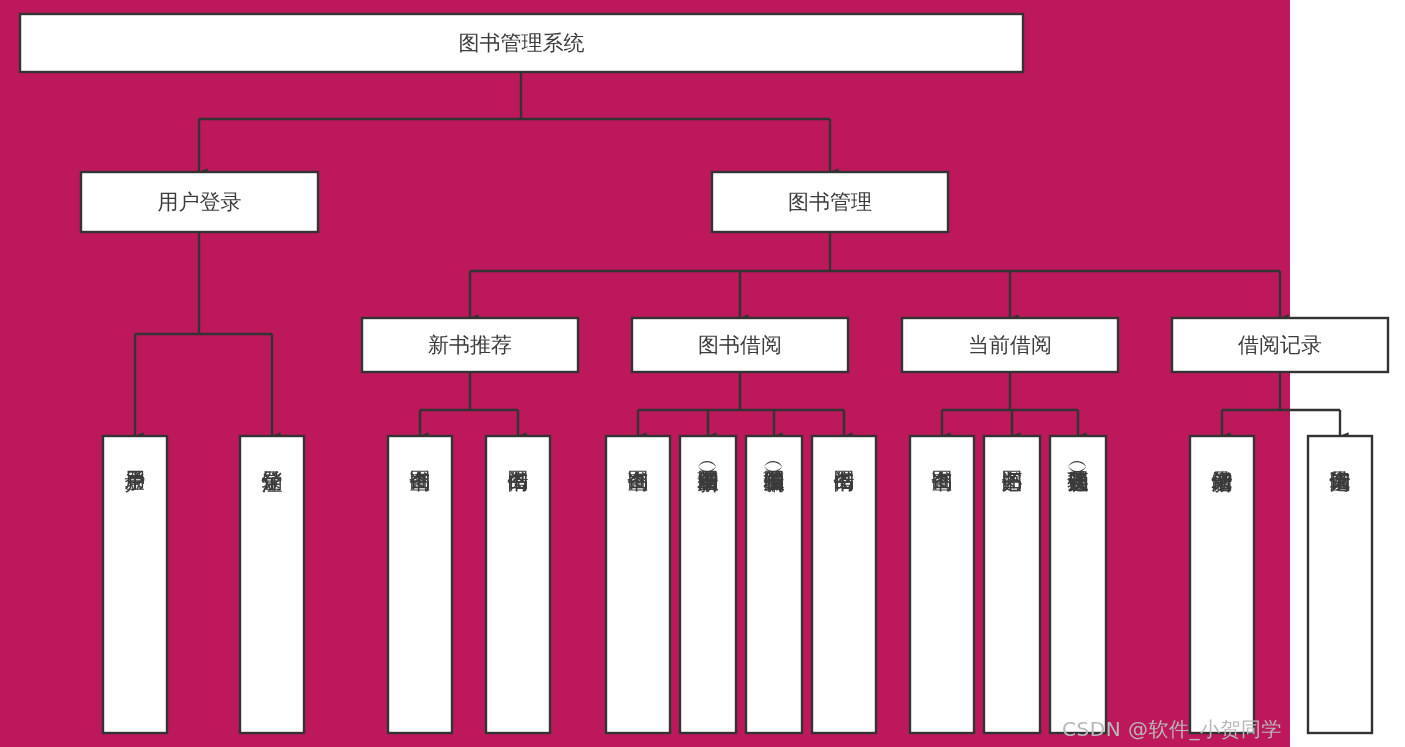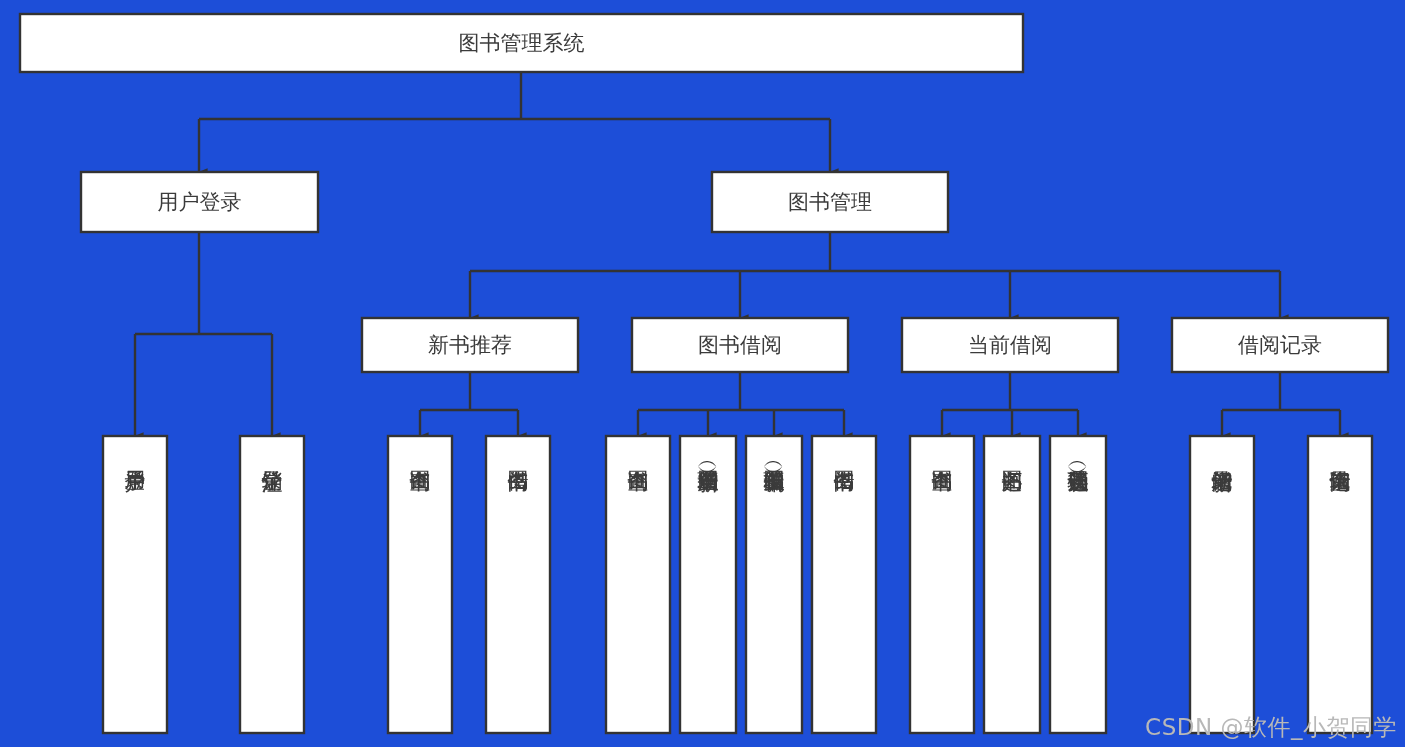--- a/index.html
+++ b/index.html
@@ -8,23 +8,23 @@
     background: #ffffff;
   }
   body {
     width: 1405px;
     height: 747px;
     font-family: "DejaVu Sans", "Liberation Sans", sans-serif;
     overflow: hidden;
   }
   #diagram-root {
     position: relative;
-    width: 1405px;
+    width: 1290px;
     height: 747px;
-    background: #1d4ed8;
+    background: #be185d;
   }
   svg#tree-svg {
     position: absolute;
     left: 0;
     top: 0;
     width: 1405px;
     height: 747px;
   }
   .node-box {
     fill: #ffffff;
@@ -53,21 +53,21 @@
   }
   .arrow-head {
     fill: #333333;
     stroke: none;
   }
   .watermark {
     position: absolute;
     right: 8px;
     bottom: 4px;
     font-family: "DejaVu Sans", "Liberation Sans", sans-serif;
-    font-size: 23px;
+    font-size: 20px;
     color: #b8b8b8;
     white-space: nowrap;
     letter-spacing: 0.5px;
   }
 </style>
 </head>
 <body>
 
 <div id="diagram-root">
 

